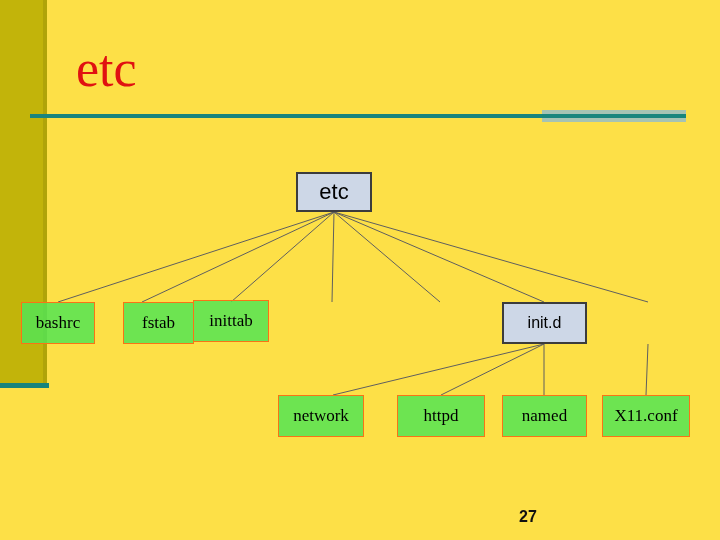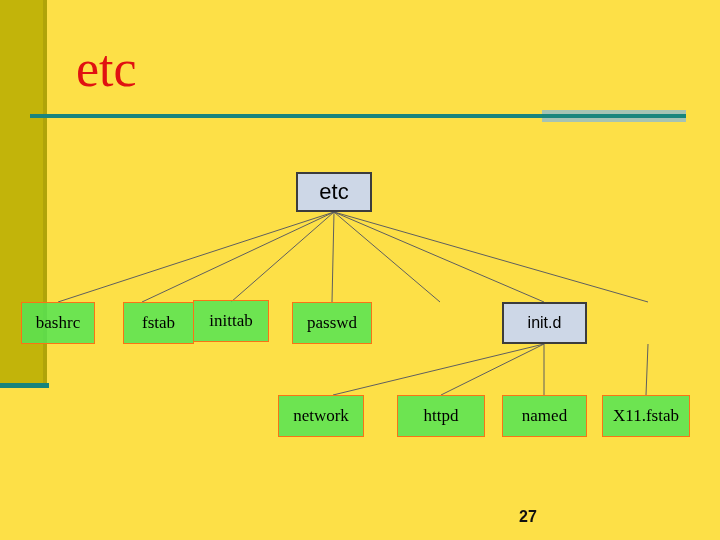--- a/index.html
+++ b/index.html
@@ -103,23 +103,22 @@
     <line x1="544" y1="344" x2="441" y2="395"></line>
     <line x1="544" y1="344" x2="544" y2="395"></line>
     <line x1="648" y1="344" x2="646" y2="395"></line>
   </svg>
 
   <div class="node blue fs-root" style="left:296px; top:172px; width:76px; height:40px;">etc</div>
 
   <div class="node green fs-std" style="left:21px; top:302px; width:74px; height:42px;">bashrc</div>
   <div class="node green fs-std" style="left:107px; top:302px; width:71px; height:42px;margin-left:16px;">fstab</div>
   <div class="node green fs-std" style="left:193px; top:300px; width:76px; height:42px;">inittab</div>
-  <div class="node green fs-std" style="left:292px; top:302px; width:80px; height:42px;">passwd</div>
   <div class="node blue fs-big" style="left:502px; top:302px; width:85px; height:42px;">init.d</div>
 
   <div class="node green fs-std" style="left:278px; top:395px; width:86px; height:42px;">network</div>
   <div class="node green fs-std" style="left:397px; top:395px; width:88px; height:42px;">httpd</div>
   <div class="node green fs-std" style="left:502px; top:395px; width:85px; height:42px;">named</div>
-  <div class="node green fs-std" style="left:602px; top:395px; width:88px; height:42px;">X11.fstab</div>
+  <div class="node green fs-std" style="left:602px; top:395px; width:88px; height:42px;">X11.conf</div>
 
   <div class="page-number">27</div>
 
 </div>
 
 </body></html>

